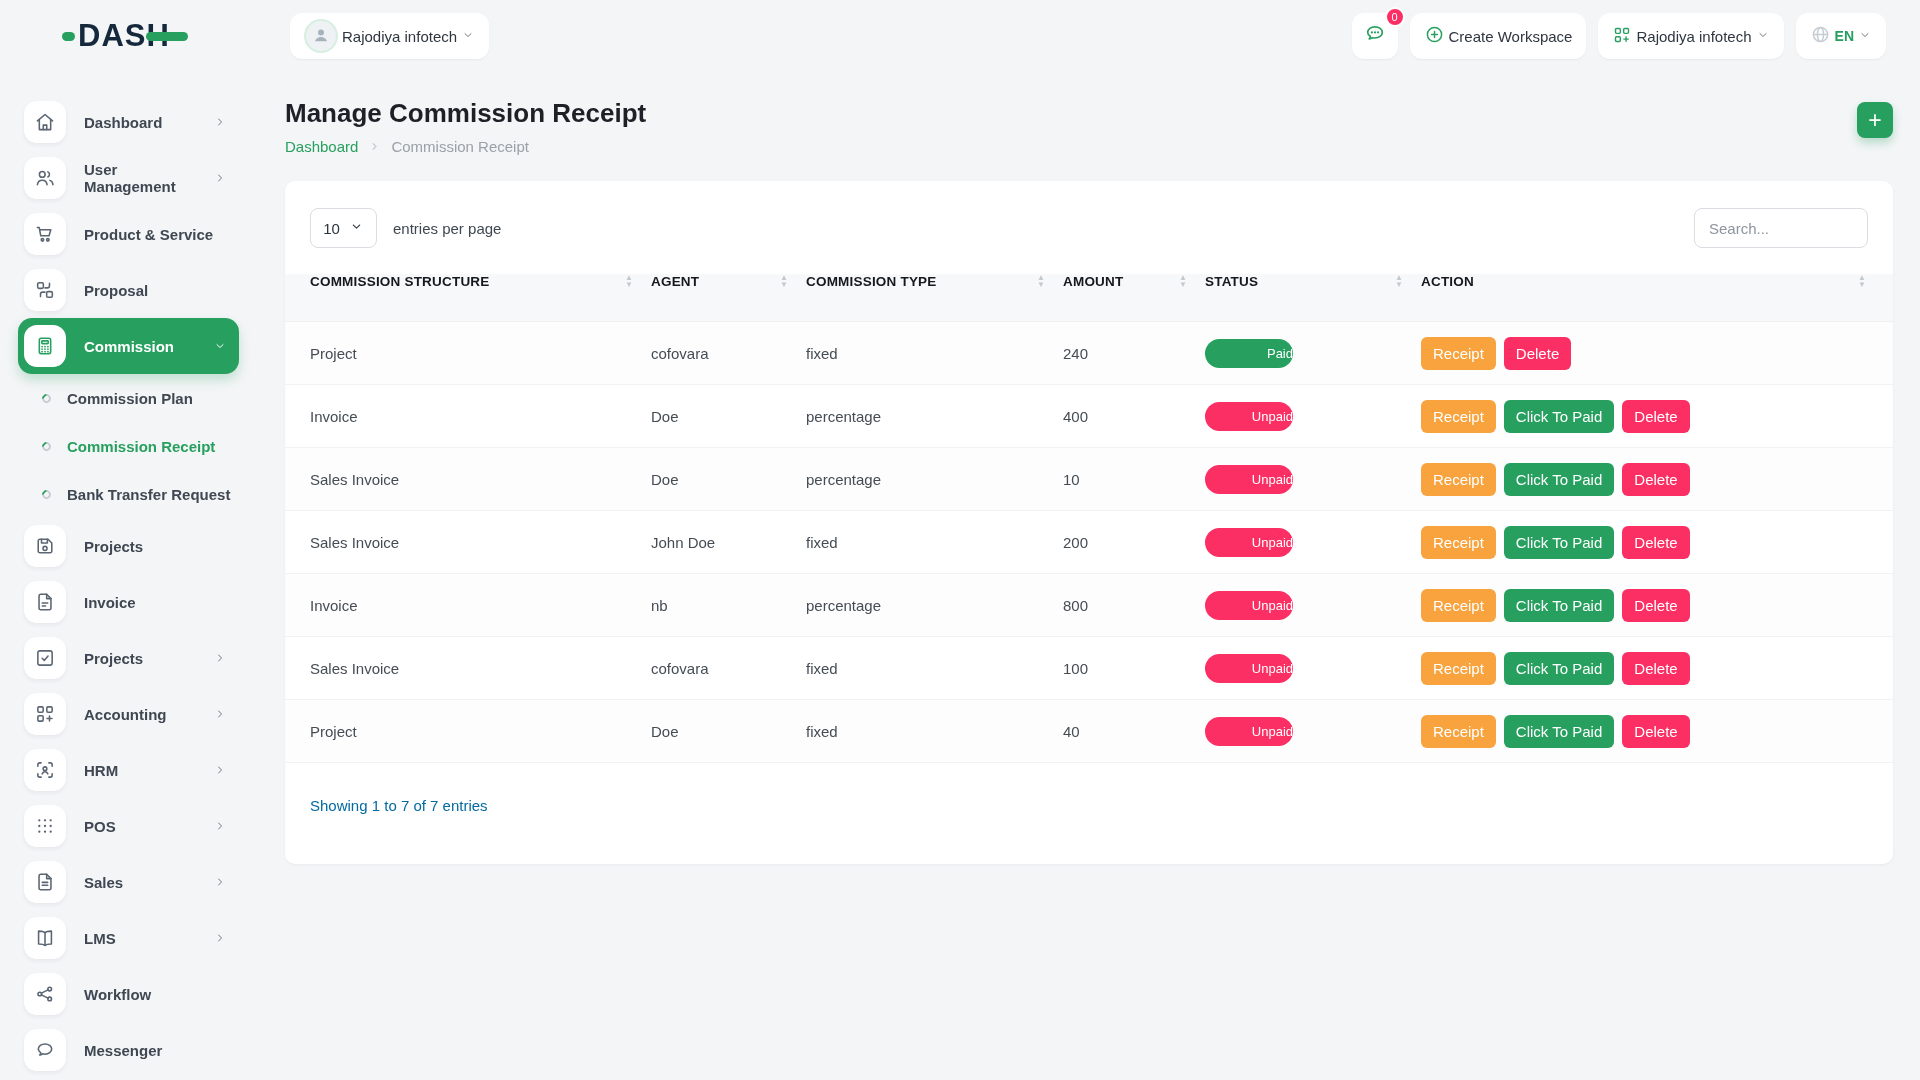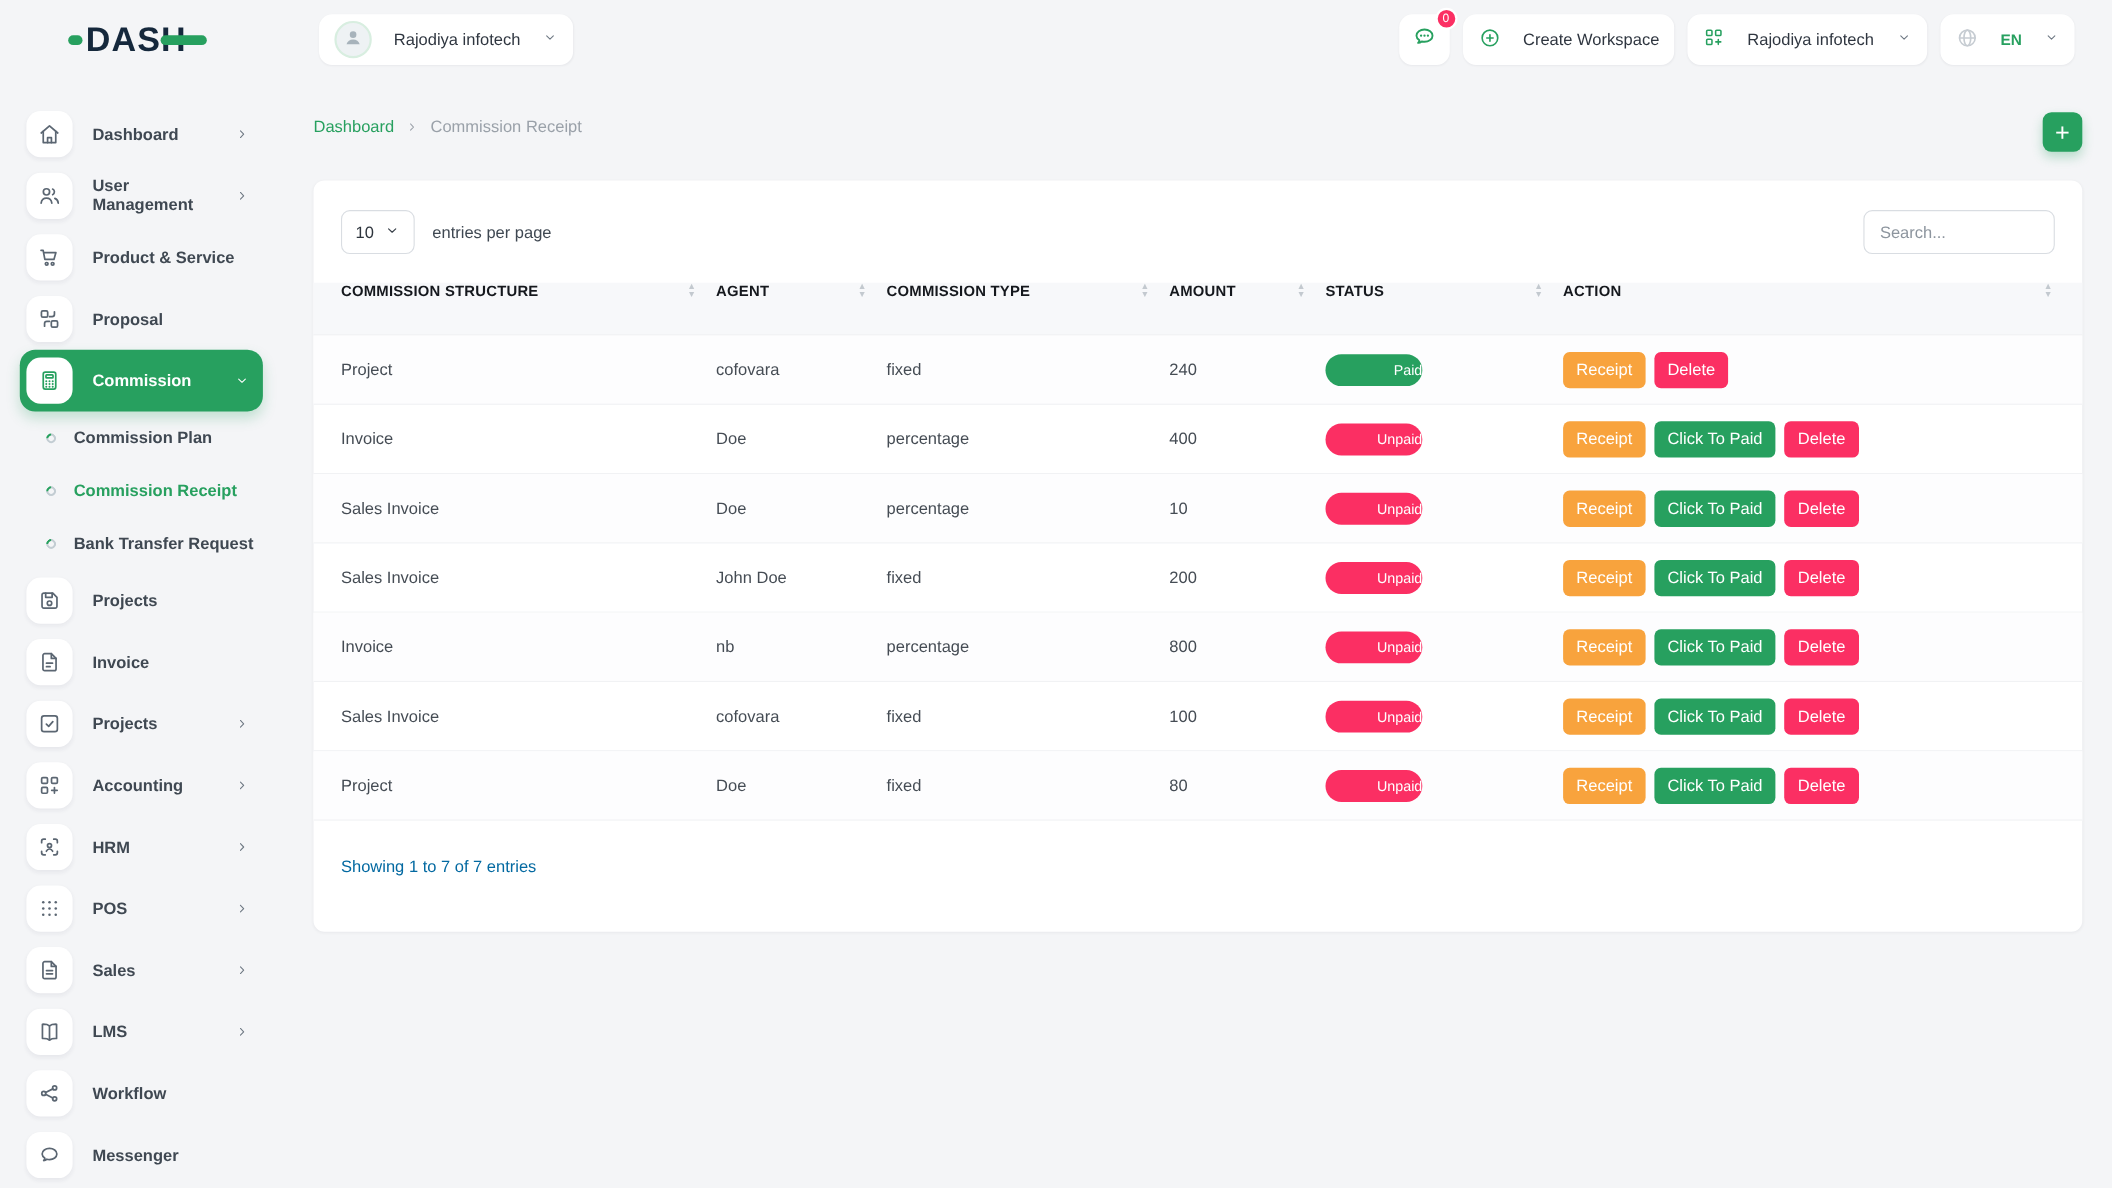--- a/index.html
+++ b/index.html
@@ -16,21 +16,21 @@
   .app{display:flex;flex-direction:column;height:100%}
 
   
   .topbar{height:72px;flex:0 0 72px;display:flex;align-items:center}
   .logo-zone{width:255px;flex:0 0 255px;display:flex;align-items:center;padding-left:62px}
   .logo{display:flex;align-items:center;cursor:pointer}
   .logo-pip{width:13px;height:9px;border-radius:5px;background:var(--green);margin-right:3px}
   .logo-text{font-size:31px;font-weight:800;letter-spacing:1px;color:var(--navy)}
   .logo-dash{width:42px;height:9px;border-radius:5px;background:var(--green);margin-left:-24px;position:relative}
   .topbar-content{flex:1;display:flex;align-items:center;padding:0 34px 0 35px}
-  .chip{background:#fff;height:46px;border-radius:12px;display:flex;align-items:center;gap:20px;
+  .chip{background:#fff;height:46px;border-radius:12px;display:flex;align-items:center;gap:4px;
         padding:0 14px;font-size:15px;color:#2f3640;cursor:pointer;box-shadow:0 1px 2px rgba(20,20,43,.05)}
   .chip .chev{color:#6e7883}
   .avatar{width:34px;height:34px;border-radius:50%;background:#eef2f4;border:2px solid #d8eee0;
           display:flex;align-items:center;justify-content:center;color:#a7b3bb}
   .topbar-right{margin-left:auto;display:flex;align-items:center;gap:12px}
   .iconbtn{width:46px;height:46px;background:#fff;border-radius:12px;display:flex;align-items:center;
            justify-content:center;position:relative;cursor:pointer;color:var(--green);
            box-shadow:0 1px 2px rgba(20,20,43,.05)}
   .badge-count{position:absolute;top:-6px;right:-7px;min-width:20px;height:20px;border-radius:10px;
                background:var(--pink);color:#fff;font-size:11px;display:flex;align-items:center;
@@ -370,20 +370,21 @@
               <path d="M19.3 11c0 3.1-3.3 5.6-7.3 5.6-.9 0-1.8-.1-2.6-.4-.9.7-2 1.2-3.2 1.3.7-.7 1.1-1.6 1.2-2.4C6 14.1 4.7 12.6 4.7 11c0-3.1 3.3-5.6 7.3-5.6s7.3 2.5 7.3 5.6z"></path>
             </svg>
           </span>
           <span class="side-label">Messenger</span>
         </div>
       </aside>
 
     <main class="main">
       <div class="page-head">
         <div>
+          <h1 class="page-title">Manage Commission Receipt</h1>
           <div class="breadcrumb">
             <a class="bc-link">Dashboard</a>
             <span class="bc-sep icon-slot">
                 <svg class="" xmlns="http://www.w3.org/2000/svg" viewBox="0 0 24 24" width="13" height="13" fill="none" stroke="currentColor" stroke-width="1.7" stroke-linecap="round" stroke-linejoin="round">
                   <path d="m9.6 6.8 5 5.2-5 5.2"></path>
                 </svg>
               </span>
             <span class="bc-current">Commission Receipt</span>
           </div>
         </div>
@@ -517,21 +518,21 @@
               <div class="actions">
                 <button class="btn btn-orange">Receipt</button>
                 <button class="btn btn-green">Click To Paid</button>
                 <button class="btn btn-pink">Delete</button>
               </div>
             </div>
             <div class="trow">
               <div>Project</div>
               <div>Doe</div>
               <div>fixed</div>
-              <div>80</div>
+              <div>40</div>
               <div><span class="badge badge-unpaid">Unpaid</span></div>
               <div class="actions">
                 <button class="btn btn-orange">Receipt</button>
                 <button class="btn btn-green">Click To Paid</button>
                 <button class="btn btn-pink">Delete</button>
               </div>
             </div>
           </div>
 
         <div class="tfoot">Showing 1 to 7 of 7 entries</div>

